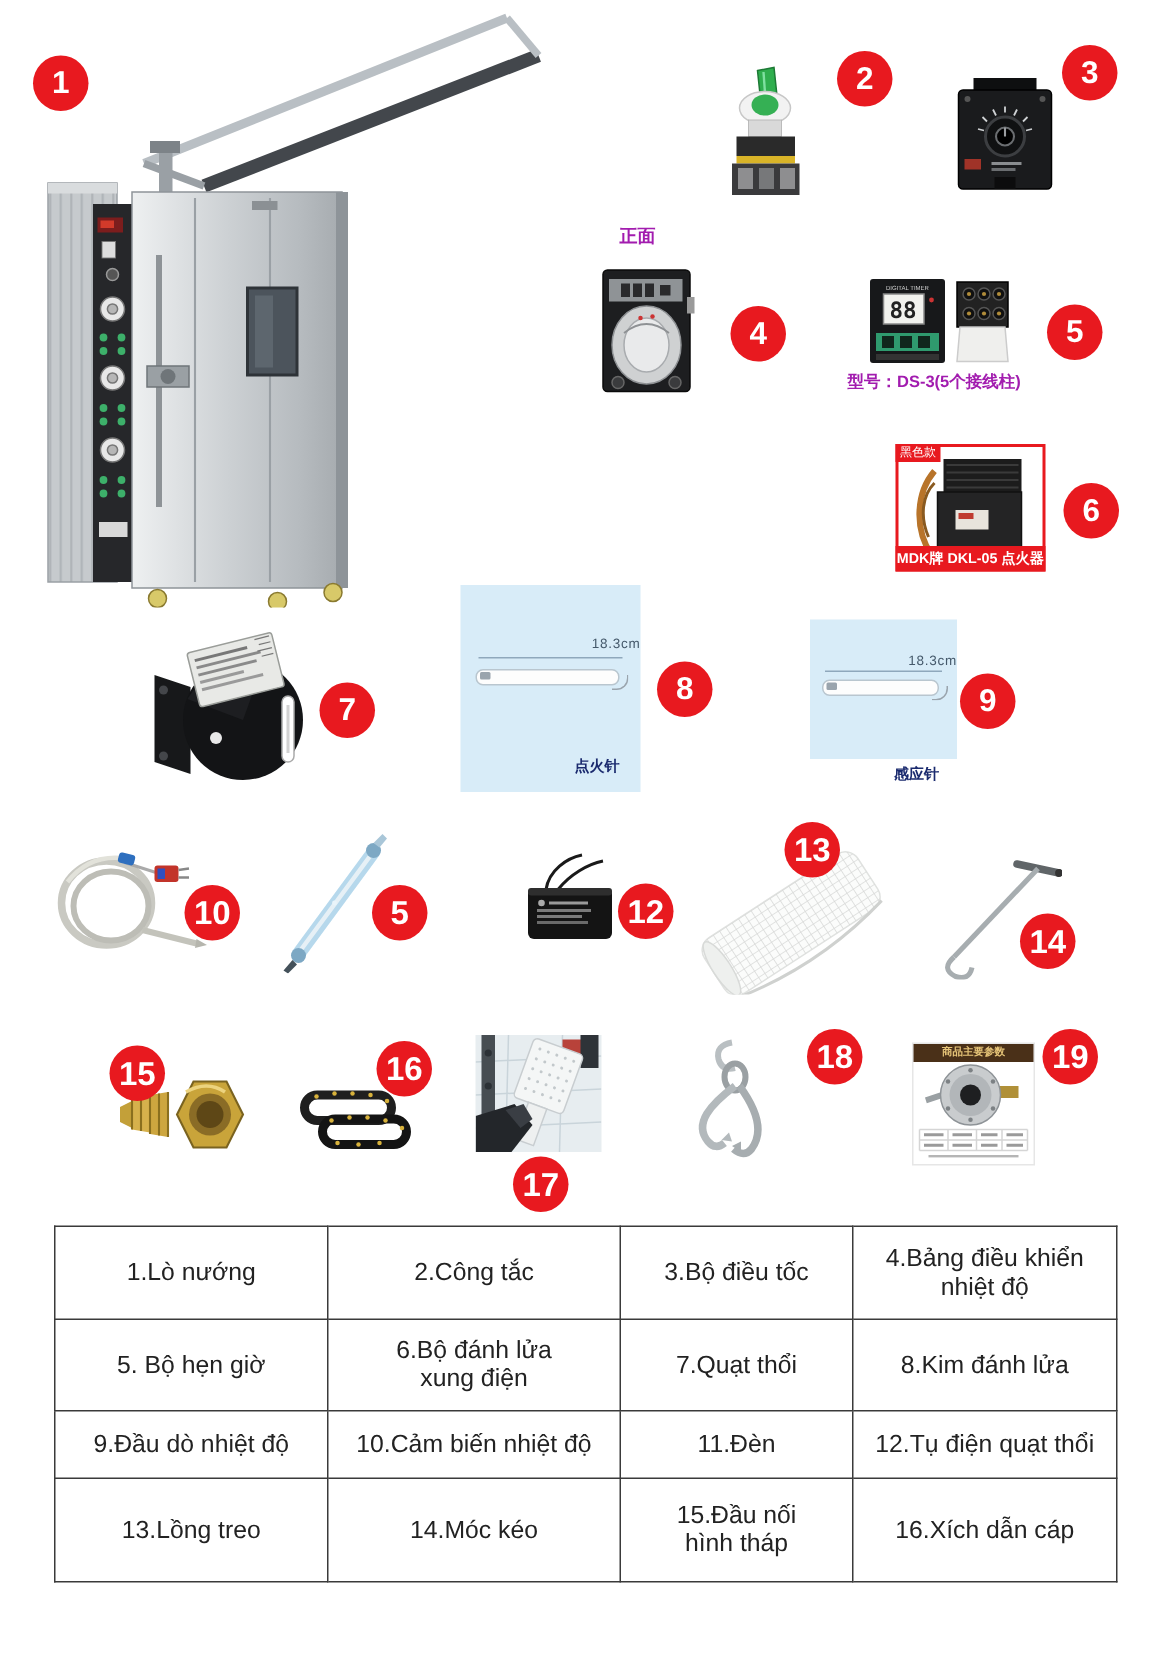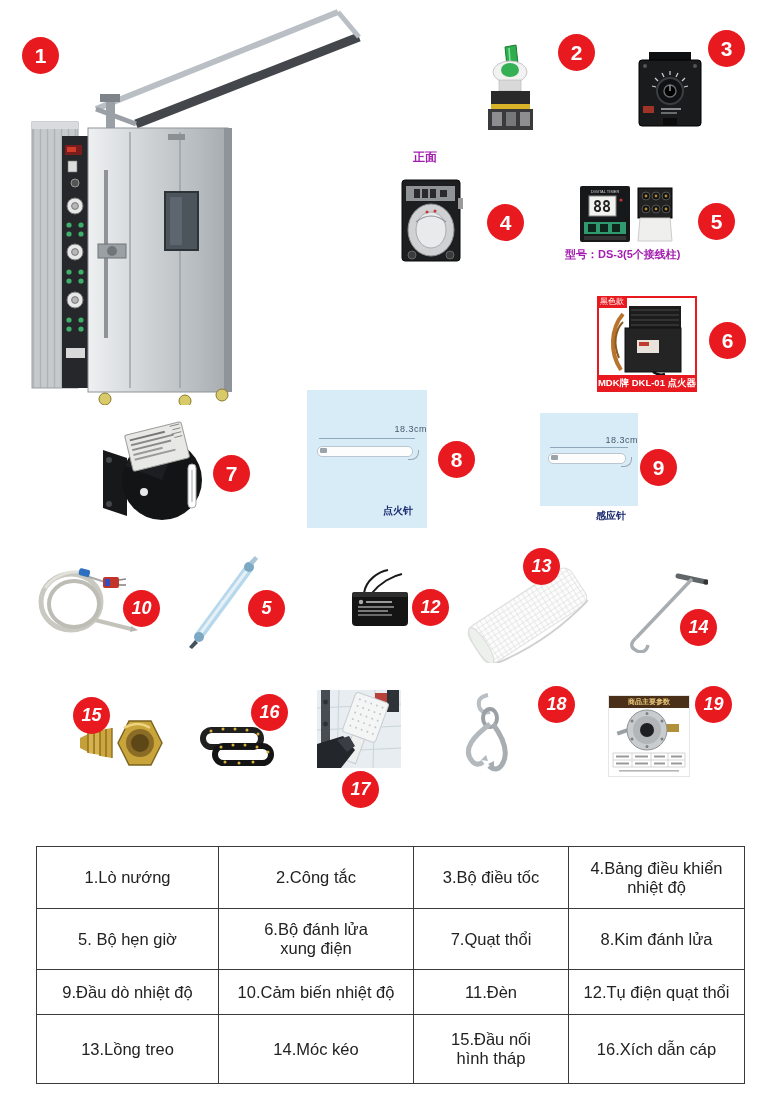--- a/index.html
+++ b/index.html
@@ -1,41 +1,41 @@
 <!DOCTYPE html>
 <html><head>
 <meta charset="utf-8">
 <style>
   html,body{margin:0;padding:0;background:#fff;}
   #canvas{position:relative;width:780px;height:1114px;background:#fff;overflow:hidden;
           font-family:"Liberation Sans","DejaVu Sans",sans-serif;}
   .abs{position:absolute;}
   .badge{position:absolute;width:37px;height:37px;border-radius:50%;background:#e8191f;
          color:#fff;font-weight:bold;font-size:21px;line-height:37px;text-align:center;z-index:6;}
-  .badge.two{font-size:18px;font-style:italic;}
+  .badge.two{font-size:22px;}
   .blue-label{color:#a21caf;font-weight:bold;}
   .needle-panel{position:absolute;background:#d8ecf8;}
   .dim-text{position:absolute;width:100%;text-align:right;font-size:9px;color:#45596b;letter-spacing:.5px;}
   .dim-line{position:absolute;height:1px;background:#8fa8bc;}
   .needle-bar{position:absolute;height:9px;background:#fdfdfd;border:1px solid #b9c6cf;border-radius:5px;}
   .needle-cap{position:absolute;left:2px;top:1px;width:7px;height:5px;background:#9aa4ad;border-radius:1px;}
   .needle-hook{position:absolute;right:-7px;top:3px;width:10px;height:9px;border:1.5px solid #9aa4ad;
                border-left:none;border-top:none;border-radius:0 0 8px 0;}
   .needle-name{position:absolute;font-size:10px;font-weight:bold;color:#1a2a6e;margin-top:40px;}
-  .igniter-box{position:absolute;left:597px;top:296px;width:100px;height:96px;border:2px solid #e8191f;
+  .igniter-box{position:absolute;left:597px;top:296px;width:100px;height:85px;border:2px solid #e8191f;
                background:#fff;box-sizing:border-box;}
   .igniter-tag{position:absolute;left:-2px;top:-2px;background:#e8191f;color:#fff;font-size:8px;
                padding:1px 3px;line-height:1.2;}
   .igniter-caption{position:absolute;left:-2px;right:-2px;bottom:-2px;background:#e8191f;color:#fff;
                    font-size:9.5px;font-weight:bold;text-align:center;padding:2px 0;white-space:nowrap;}
   .valve-card{position:absolute;left:608px;top:695px;width:82px;height:82px;background:#fff;
               border:1px solid #e6e6e6;box-sizing:border-box;}
   .valve-head{height:12px;background:#4a3018;color:#e6c478;font-size:7px;font-weight:bold;
               text-align:center;line-height:12px;}
-  table.parts{position:absolute;left:36px;top:846px;width:708px;border-collapse:collapse;
+  table.parts{position:absolute;left:36px;top:817px;width:708px;border-collapse:collapse;
               table-layout:fixed;z-index:4;}
   table.parts td{border:1.6px solid #3a3a3a;text-align:center;vertical-align:middle;
                  font-size:16.5px;color:#222;white-space:pre-line;padding:2px 4px;}
   .front-label{position:absolute;left:402px;top:149px;width:46px;text-align:center;font-size:12px;}
   .model-label{position:absolute;left:565px;top:247px;width:128px;font-size:11px;white-space:nowrap;}
 </style>
 </head>
 <body>
 
 <div id="canvas">
@@ -211,21 +211,21 @@
         <line x1="32" y1="12" x2="80" y2="12"></line>
           <line x1="32" y1="17" x2="80" y2="17"></line>
         <line x1="32" y1="22" x2="80" y2="22"></line>
           <line x1="32" y1="27" x2="80" y2="27"></line>
       </g>
       <rect x="26" y="30" width="56" height="44" fill="#242425" stroke="#111" stroke-width="1"></rect>
       <rect x="38" y="42" width="22" height="13" fill="#e8e4dc"></rect>
       <rect x="40" y="44" width="10" height="4" fill="#c03c30"></rect>
       <path d="M54,74 q6,4 12,2" fill="none" stroke="#111" stroke-width="2.4"></path>
     </svg>
-    <div class="igniter-caption">MDK牌 DKL-01 点火器</div>
+    <div class="igniter-caption">MDK牌 DKL-05 点火器</div>
   </div>
 
   <svg class="abs" style="left:100px;top:418px" width="110" height="105" viewBox="0 0 110 105">
     <polygon points="3,32 27,40 27,98 3,90" fill="#17181a"></polygon>
     <circle cx="9" cy="42" r="3" fill="#44464a"></circle>
       <circle cx="9" cy="86" r="3" fill="#44464a"></circle>
     <circle cx="62" cy="62" r="40" fill="#131416"></circle>
     <path d="M25,48 Q40,22 75,26 L62,62 Z" fill="#1d1e21"></path>
     <g transform="rotate(-14 57 28)">
       <rect x="28" y="10" width="58" height="37" rx="2" fill="#e8e9e6" stroke="#9a9d99" stroke-width="1"></rect>

